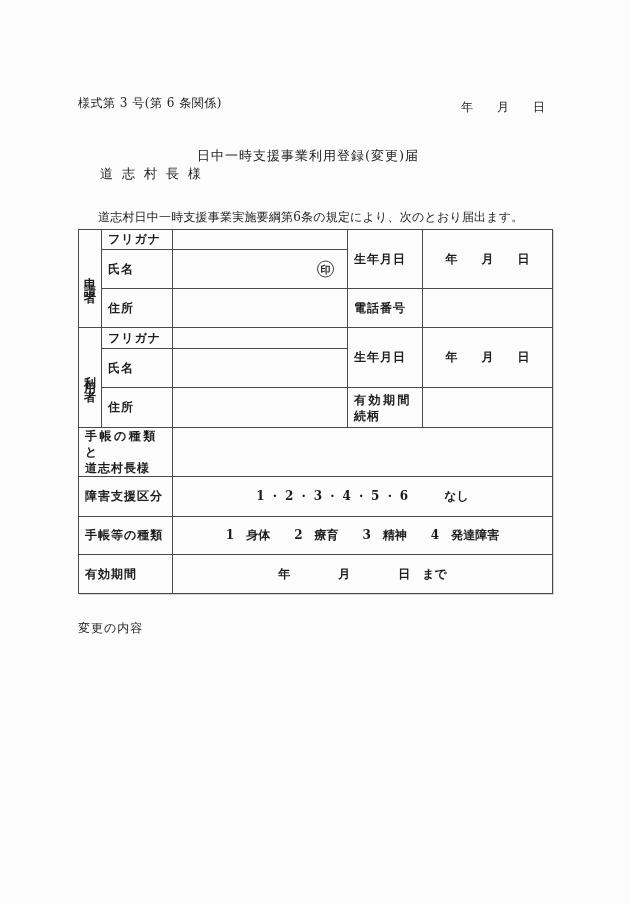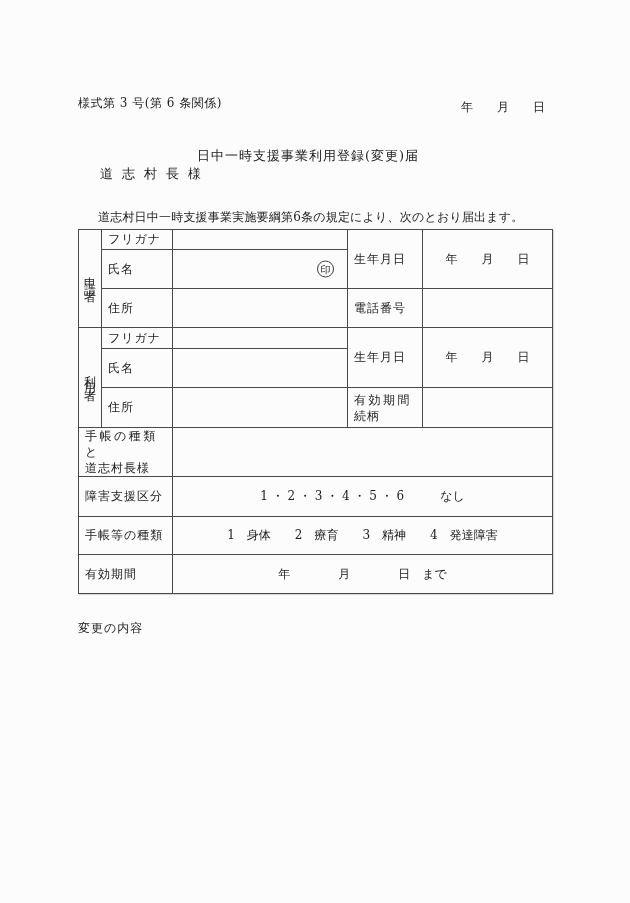--- a/index.html
+++ b/index.html
@@ -28,21 +28,21 @@
   .addressee {
     position: absolute; left: 100px; top: 165px;
     font-size: 13px; letter-spacing: 9px;
   }
   .declaration {
     position: absolute; left: 98px; top: 209px;
     font-size: 12px; letter-spacing: 0.2px;
   }
 
   table { border-collapse: collapse; table-layout: fixed; }
-  td, th { border: 1px solid #4a4a4a; font-size: 12px; font-weight: normal; overflow: hidden; }
+  td, th { border: 1px solid #4a4a4a; font-size: 12px; font-weight: bold; overflow: hidden; }
 
   .reg-table {
     position: absolute; left: 78px; top: 229px;
     width: 474px; height: 355px;
     box-shadow: 1px 1px 0 rgba(0,0,0,0.15);
   }
   .reg-table .label { padding-left: 6px; letter-spacing: 1px; vertical-align: middle; }
   .reg-table .field { background: transparent; }
   .reg-table .value { text-align: center; vertical-align: middle; }
   .reg-table .section { text-align: center; vertical-align: middle; }

